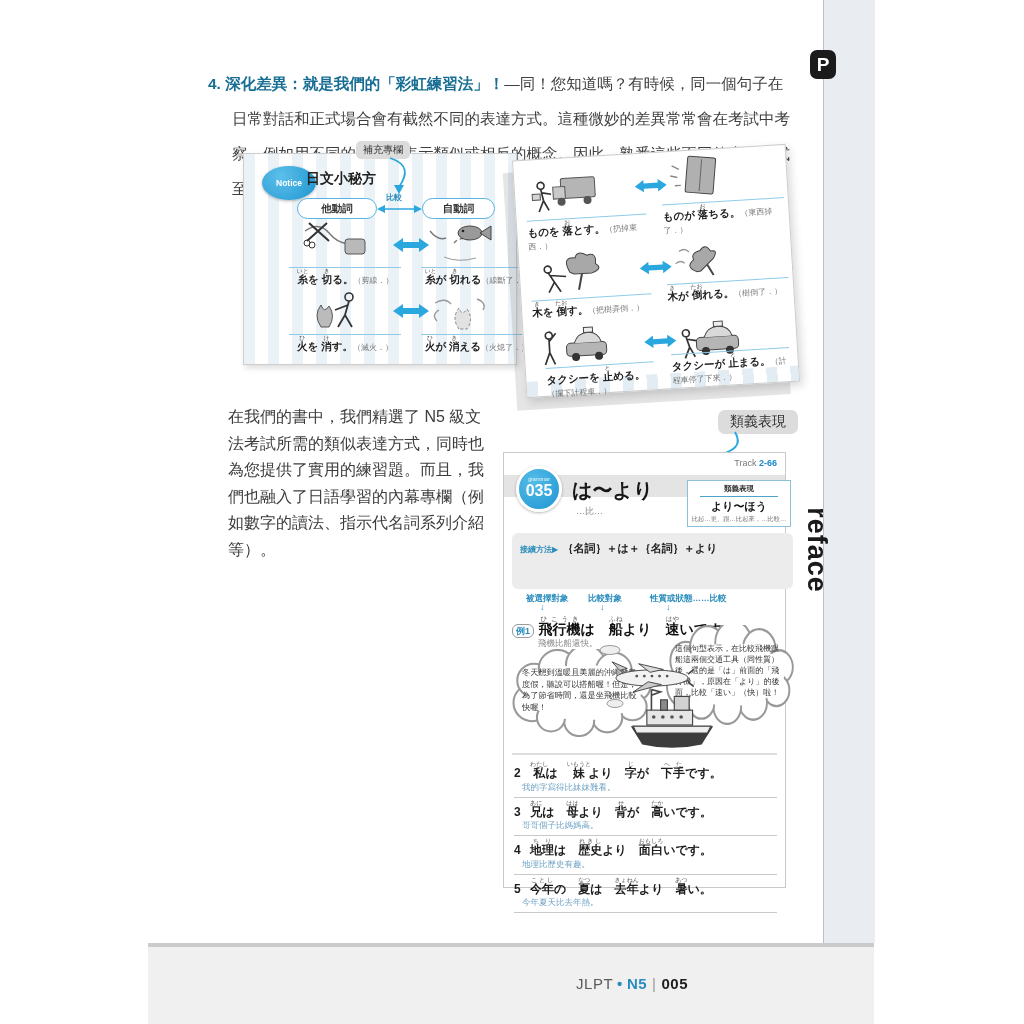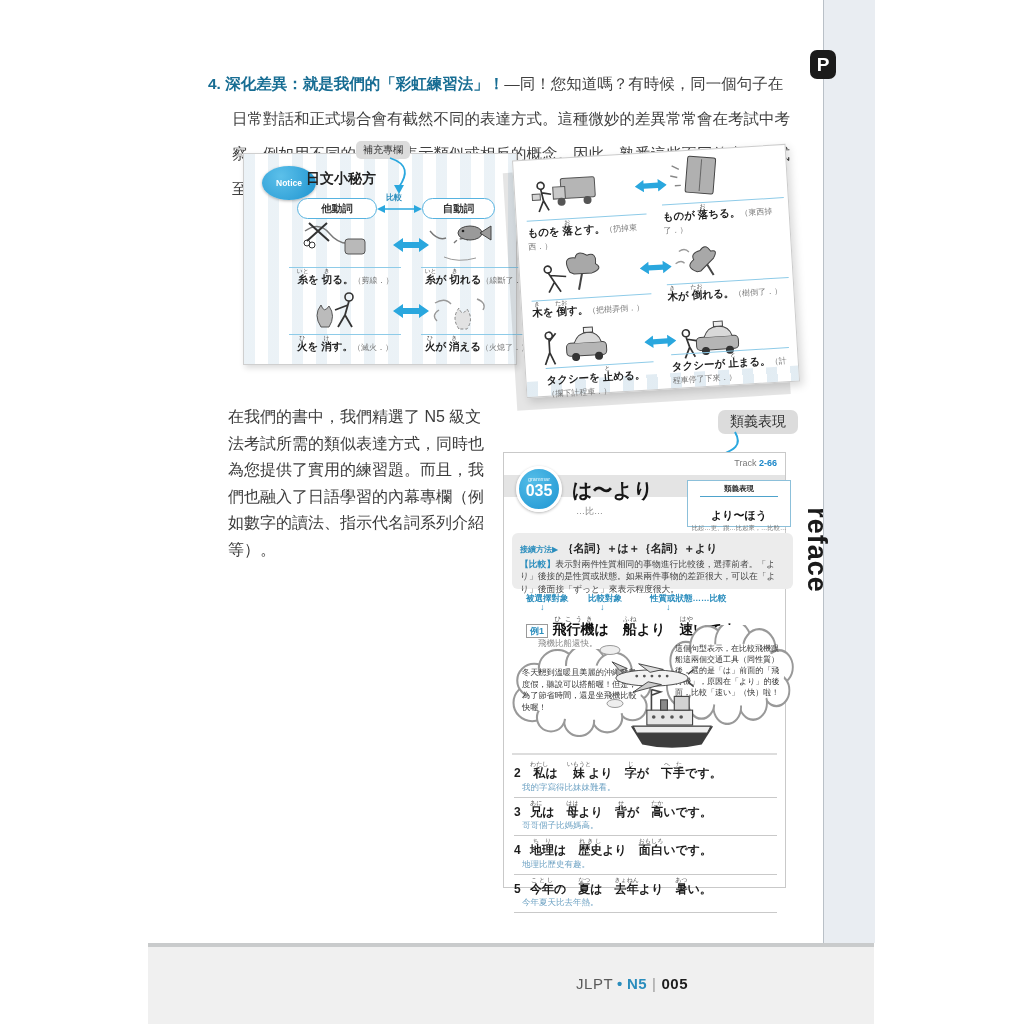--- a/index.html
+++ b/index.html
@@ -44,30 +44,30 @@
   .track b{color:#1b87c9;}
   .band{left:0;top:22px;width:100%;height:22px;background:#e4e4e4;}
   .gcirc{left:12px;top:13px;width:46px;height:46px;border-radius:50%;background:radial-gradient(circle at 35% 30%,#54bde8,#1e95d2);border:3px solid #fff;box-sizing:border-box;box-shadow:0 1px 3px rgba(0,0,0,.3);color:#fff;text-align:center;}
   .gcirc .g1{font-size:5.5px;opacity:.85;margin-top:7px;line-height:6px;}
   .gcirc .g2{font-size:16px;font-weight:800;line-height:17px;}
   .ltitle{left:68px;top:24px;font-size:20px;font-weight:800;color:#161616;}
   .lsub{left:72px;top:52px;font-size:9px;color:#888;}
   .synbox{left:183px;top:27px;width:104px;height:47px;border:1px solid #8cc0da;background:#fff;text-align:center;box-sizing:border-box;}
   .synbox .s1{font-size:7.5px;font-weight:700;color:#333;margin-top:3px;}
   .synbox .shr{border:none;border-top:1px solid #4ea3cc;margin:2px 12px 0;}
-  .synbox .s2{font-size:11px;font-weight:800;color:#111;margin-top:11px;}
+  .synbox .s2{font-size:11px;font-weight:800;color:#111;margin-top:2px;}
   .synbox .s3{font-size:6.3px;color:#777;margin-top:1px;}
   .connect{left:8px;top:80px;width:281px;height:56px;background:#ececec;border-radius:6px;padding:5px 8px;box-sizing:border-box;}
   .clabel{font-size:8px;font-weight:700;color:#2a8dbd;}
   .cformula{font-size:11px;font-weight:800;color:#222;}
   .cdesc{font-size:8.8px;color:#444;line-height:12.3px;margin-top:2px;}
   .cdesc .tag{color:#2a8dbd;font-weight:700;}
   .slab{font-size:8.5px;color:#2a8dbd;font-weight:600;}
   .sarrow{font-size:9px;color:#2a8dbd;}
-  .exbadge{border:1px solid #9a9a9a;border-radius:0;background:#fff;color:#2a8dbd;font-size:9px;font-weight:700;padding:1px 3px;margin-left:14px;}
+  .exbadge{border:1px solid #9a9a9a;border-radius:6px;background:#fff;color:#2a8dbd;font-size:9px;font-weight:700;padding:1px 3px;}
   .exjp{font-size:14px;font-weight:700;color:#111;line-height:1.05;}
   .exjp ruby rt{font-size:6.5px;color:#555;font-weight:400;}
   .excn{font-size:8.5px;color:#888;}
   .bubble{color:#333;}
   .bubble .btxt{position:absolute;left:0;top:0;width:100%;height:100%;box-sizing:border-box;}
   .divider{left:8px;right:8px;top:300px;border-top:2px solid #ddd;}
   .practice{left:10px;right:8px;top:306px;}
   .p-item{border-bottom:1px solid #c9c9c9;padding:2px 0 3px;}
   .p-line{font-size:12px;font-weight:600;color:#1d1d1d;line-height:1.05;padding-top:5px;}
   .p-line ruby rt{font-size:6px;color:#555;font-weight:400;}
@@ -260,21 +260,20 @@
     <div class="abs ltitle">は〜より</div>
     <div class="abs lsub">…比…</div>
     <div class="abs synbox">
       <div class="s1">類義表現</div>
       <hr class="shr">
       <div class="s2">より〜ほう</div>
       <div class="s3">比起…更、跟…比起來，…比較…</div>
     </div>
     <div class="abs connect">
       <div><span class="clabel">接續方法▶</span> <span class="cformula">｛名詞｝＋は＋｛名詞｝＋より</span></div>
-      <div class="cdesc"><span class="tag">【比較】</span><span>表示對兩件性質相同的事物進行比較後，選擇前者。「より」後接的是性質或狀態。如果兩件事物的差距很大，可以在「より」後面接「ずっと」來表示程度很大。</span></div>
     </div>
 
     <div class="abs slab" style="left:22px;top:140px;">被選擇對象</div>
     <div class="abs slab" style="left:84px;top:140px;">比較對象</div>
     <div class="abs slab" style="left:146px;top:140px;">性質或狀態……比較</div>
     <div class="abs sarrow" style="left:36px;top:149px;">↓</div>
     <div class="abs sarrow" style="left:96px;top:149px;">↓</div>
     <div class="abs sarrow" style="left:162px;top:149px;">↓</div>
 
     <div class="abs" style="left:8px;top:162px;">

